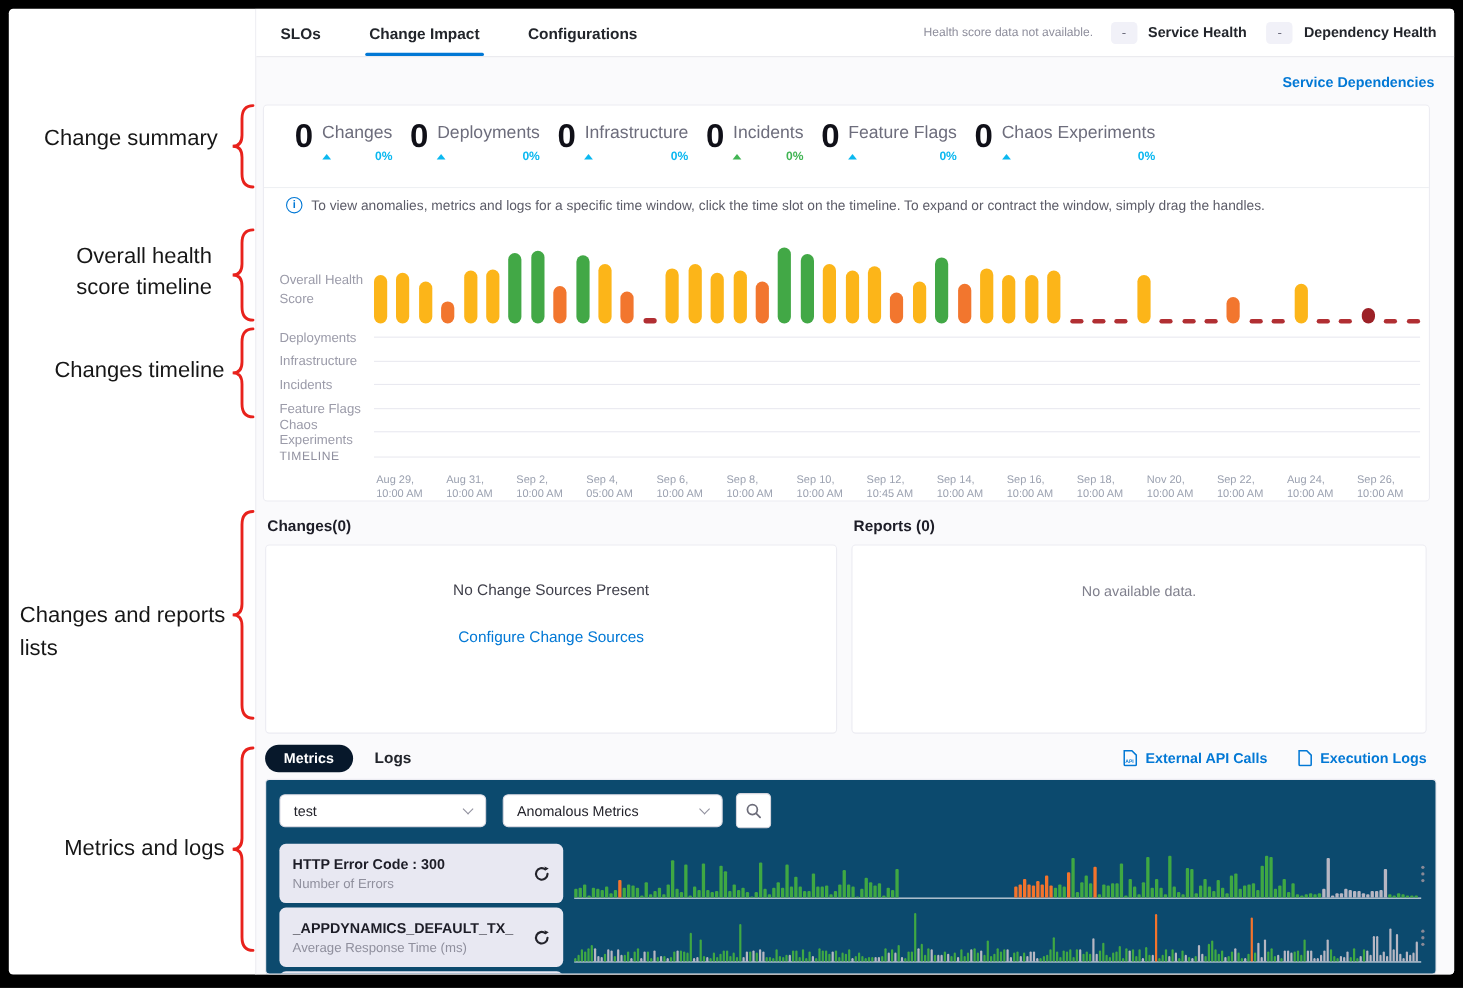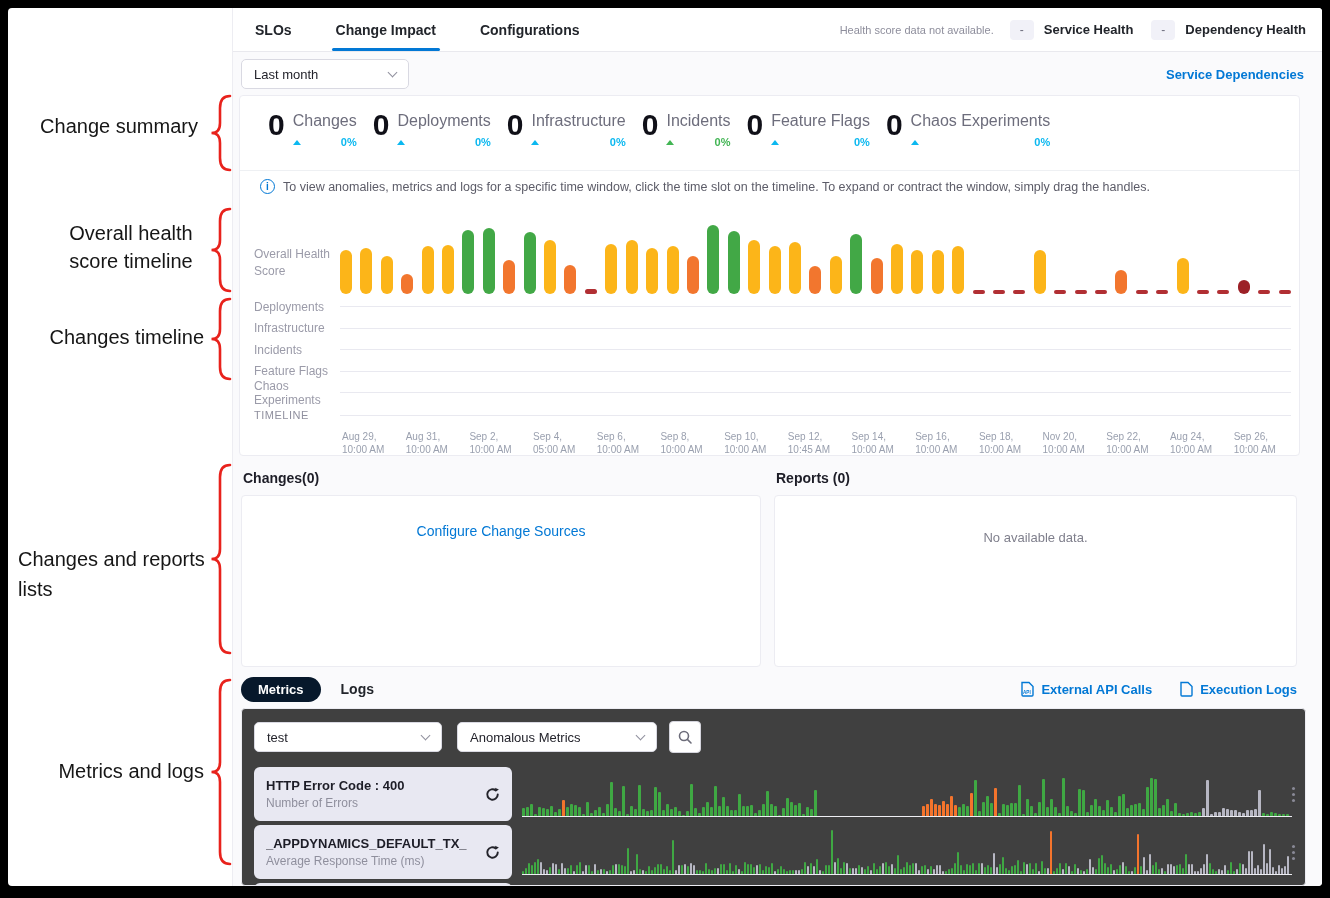--- a/index.html
+++ b/index.html
@@ -68,21 +68,21 @@
   .empty-title { padding-top: 32px; text-align: center; font-size: 14px; color: #3f3f4a; }
   .config-link { margin-top: 27px; text-align: center; color: #0278d5; font-size: 14px; cursor: pointer; }
   .no-data { padding-top: 34px; text-align: center; font-size: 13px; color: #7f7f8c; }
 
   
   .metrics-tabs-row { position: absolute; left: 8px; right: 25px; top: 666px; height: 30px; display: flex; align-items: center; }
   .pill-tab { background: #07182b; color: #fff; font-size: 13px; font-weight: 700; padding: 5px 17px; border-radius: 14px; cursor: pointer; }
   .logs-tab { margin-left: 20px; font-size: 14px; font-weight: 700; color: #22252b; cursor: pointer; }
   .right-links { margin-left: auto; display: flex; gap: 28px; align-items: center; }
   .doc-link { display: flex; gap: 7px; align-items: center; color: #0278d5; font-size: 13px; font-weight: 700; cursor: pointer; }
-  .metrics-card { position: absolute; left: 8px; right: 16px; top: 700px; bottom: 0; background: #404040; border: 1px solid #ececf2; border-radius: 4px; overflow: hidden; }
+  .metrics-card { position: absolute; left: 8px; right: 16px; top: 700px; bottom: 0; background: #0c4a6e; border: 1px solid #ececf2; border-radius: 4px; overflow: hidden; }
   .filters { display: flex; align-items: center; padding: 12px 0 12px 12px; }
   .svc-select { width: 188px; }
   .metricfilter-select { width: 200px; margin-left: 15px; }
   .search-btn { width: 32px; height: 32px; margin-left: 12px; border: 1px solid #d4d4dc; border-radius: 4px; background: #fff; display: flex; align-items: center; justify-content: center; cursor: pointer; }
   .metric-row { height: 58px; padding-left: 12px; display: flex; align-items: center; }
   .metric-tile { width: 258px; height: 54px; background: #e8e8f2; border-radius: 6px; padding: 9px 12px; display: flex; align-items: center; flex: none; cursor: pointer; }
   .tile-text { flex: 1; min-width: 0; }
   .tile-title { font-size: 13px; font-weight: 700; color: #1d1d27; white-space: nowrap; overflow: hidden; }
   .tile-sub { font-size: 12px; color: #8f8f9d; margin-top: 3px; white-space: nowrap; }
   .spark { margin-left: 10px; width: 770px; height: 46px; display: flex; align-items: flex-end; border-bottom: 1px solid #eeeef3; flex: none; }
@@ -134,24 +134,20 @@
         <div class="header-right">
           <span class="health-note">Health score data not available.</span>
           <span class="badge">-</span>
           <span class="health-label">Service Health</span>
           <span class="badge">-</span>
           <span class="health-label" style="margin-right:0;">Dependency Health</span>
         </div>
       </div>
 
       <div class="toolbar">
-        <div class="select timerange">
-          <span>Last month</span>
-          <span class="chev"></span>
-        </div>
         <span class="sd-link">Service Dependencies</span>
       </div>
 
       <div class="summary-card">
         <div class="stats-row" id="stats-row">
             <div class="stat">
               <span class="stat-value">0</span>
               <div class="stat-col">
                 <span class="stat-label">Changes</span>
                 <div class="stat-delta">
@@ -312,20 +308,21 @@
               <span class="tick">Sep 26, 10:00 AM</span>
             </div>
         </div>
       </div>
 
       <div class="section-lists">
         <div class="lists-grid">
           <div class="list-col1">
             <div class="list-title">Changes(0)</div>
             <div class="list-card">
+              <div class="empty-title">No Change Sources Present</div>
               <div class="config-link">Configure Change Sources</div>
             </div>
           </div>
           <div class="list-col2">
             <div class="list-title">Reports (0)</div>
             <div class="list-card">
               <div class="no-data">No available data.</div>
             </div>
           </div>
         </div>
@@ -365,21 +362,21 @@
             <svg width="16" height="16" viewBox="0 0 16 16">
                 <circle cx="7" cy="7" r="4.5" fill="none" stroke="#6d6d7a" stroke-width="1.6"></circle>
                 <line x1="10.6" y1="10.6" x2="14" y2="14" stroke="#6d6d7a" stroke-width="1.6" stroke-linecap="round"></line>
               </svg>
           </div>
         </div>
 
         <div class="metric-row">
           <div class="metric-tile">
             <div class="tile-text">
-              <div class="tile-title">HTTP Error Code : 400</div>
+              <div class="tile-title">HTTP Error Code : 300</div>
               <div class="tile-sub">Number of Errors</div>
             </div>
             <svg width="15" height="15" viewBox="0 0 16 16">
                 <path d="M13.6 8a5.6 5.6 0 1 1-2.1-4.4" fill="none" stroke="#23232b" stroke-width="2.1" stroke-linecap="round"></path>
                 <path d="M10.6 0.8 L12 4.4 L14.8 2.6 Z" fill="#23232b"></path>
               </svg>
           </div>
           <div class="spark">
               <span style="width: 3px; margin-right: 1px; flex: 0 0 auto; height: 17.836%; background: rgb(63, 168, 67);"></span>
               <span style="width: 3px; margin-right: 1px; flex: 0 0 auto; height: 20.6354%; background: rgb(63, 168, 67);"></span>

